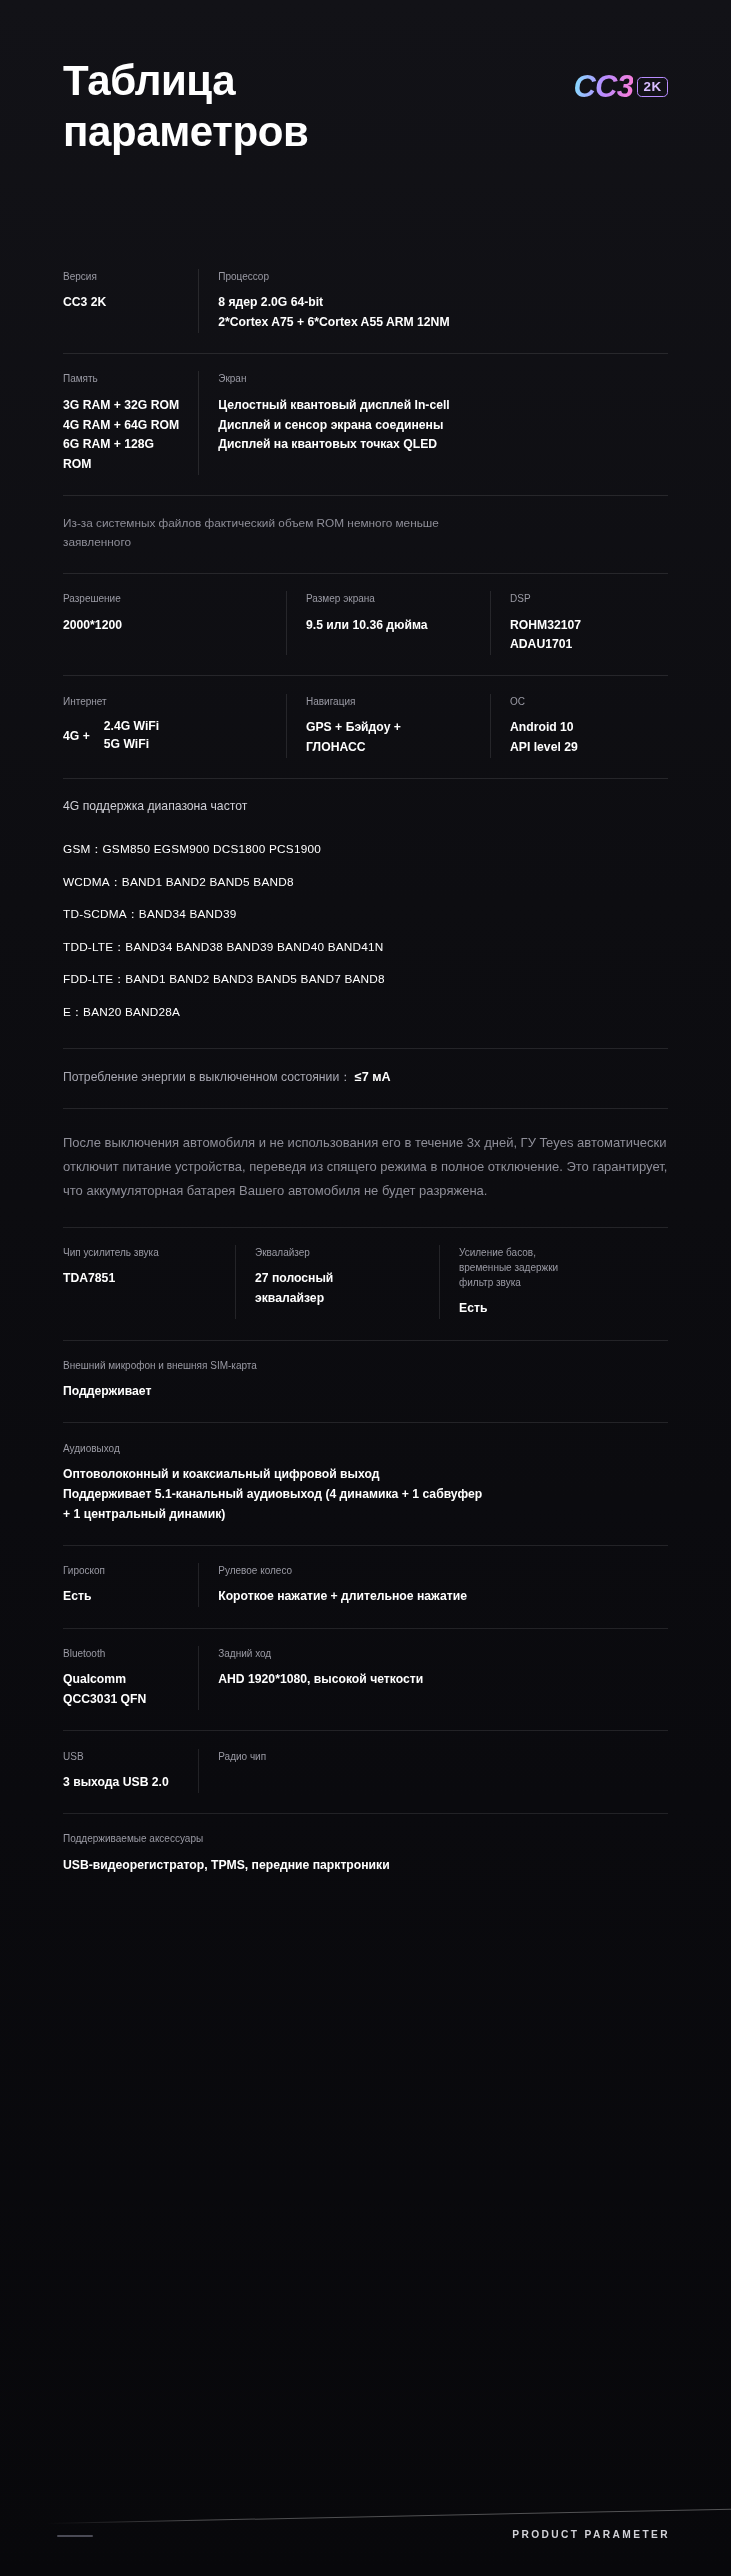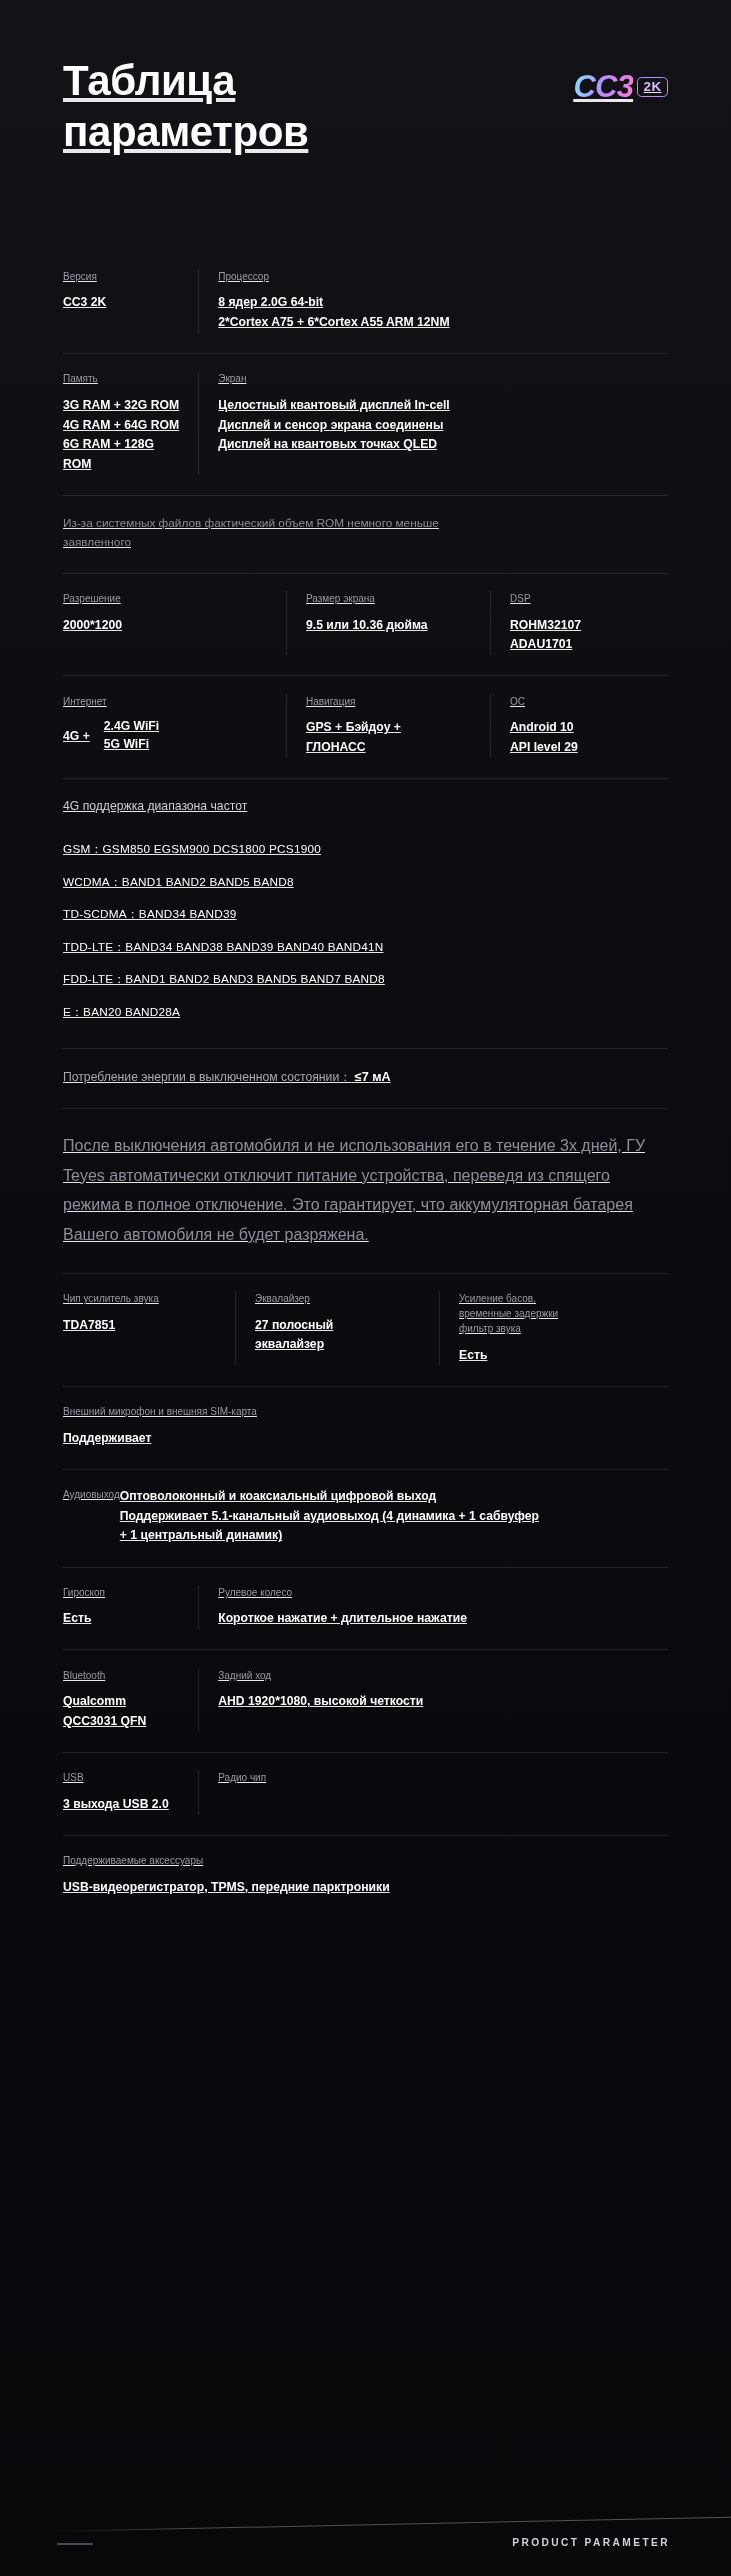--- a/index.html
+++ b/index.html
@@ -8,21 +8,20 @@
     background: #0a0a0c;
     font-family: "Liberation Sans", sans-serif;
     color: #e8e8ea;
   }
   .page {
     width: 731px;
     min-height: 2576px;
     background: linear-gradient(180deg,#121217 0%, #0d0d11 35%, #0a0a0e 70%, #08080b 100%);
     position: relative;
     overflow: hidden;
-    text-decoration: underline;
   }
 
   
   .header {
     padding: 55px 63px 0 63px;
     display: flex;
     justify-content: space-between;
     align-items: flex-start;
   }
   .title {
@@ -116,40 +115,40 @@
   .power-row {
     font-size: 12.2px;
     color: #a8a8b2;
     padding: 20.4px 0 22px 0;
     border-bottom: 0.8px solid rgba(255,255,255,0.10);
     border-top: 0.8px solid rgba(255,255,255,0.10);
   }
   .power-row b { color: #ffffff; font-size: 12.6px; }
 
   .para {
-    font-size: 16px;
+    font-size: 13px;
     color: #8e8e98;
     line-height: 1.85;
     padding: 22px 0 23.6px 0;
     border-bottom: 0.8px solid rgba(255,255,255,0.10);
   }
 
   
   .inline-val {
     display: flex;
     align-items: center;
     gap: 14px;
   }
   .inline-val .big { font-size: 12.2px; font-weight: bold; color:#fff; }
   .inline-val .stack { display: flex; flex-direction: column; line-height: 1.45; }
 
   
   .footer {
     position: absolute;
-    left: 0; right: 0; bottom: 0;
+    left: 0; right: 0; bottom: 8px;
     height: 106px;
   }
   .footer-line {
     position: absolute;
     bottom: 44px;
     left: 47px;
     right: 0;
     height: 0.8px;
     background: linear-gradient(90deg, rgba(255,255,255,0) 0%, rgba(255,255,255,0.28) 22%, rgba(255,255,255,0.30) 100%);
     transform: skewY(-1.2deg);
@@ -292,21 +291,21 @@
 фильтр звука</div>
         <div class="val">Есть</div>
       </div>
     </div>
 
     <div class="row" style="flex-direction:column">
       <div class="lbl">Внешний микрофон и внешняя SIM-карта</div>
       <div class="val">Поддерживает</div>
     </div>
 
-    <div class="row" style="flex-direction:row">
+    <div class="row" style="flex-direction:column">
       <div class="lbl">Аудиовыход</div>
       <div class="val">Оптоволоконный и коаксиальный цифровой выход
 Поддерживает 5.1-канальный аудиовыход (4 динамика + 1 сабвуфер
 + 1 центральный динамик)</div>
     </div>
 
     <div class="row">
       <div class="cell divider w-220">
         <div class="lbl">Гироскоп</div>
         <div class="val">Есть</div>

